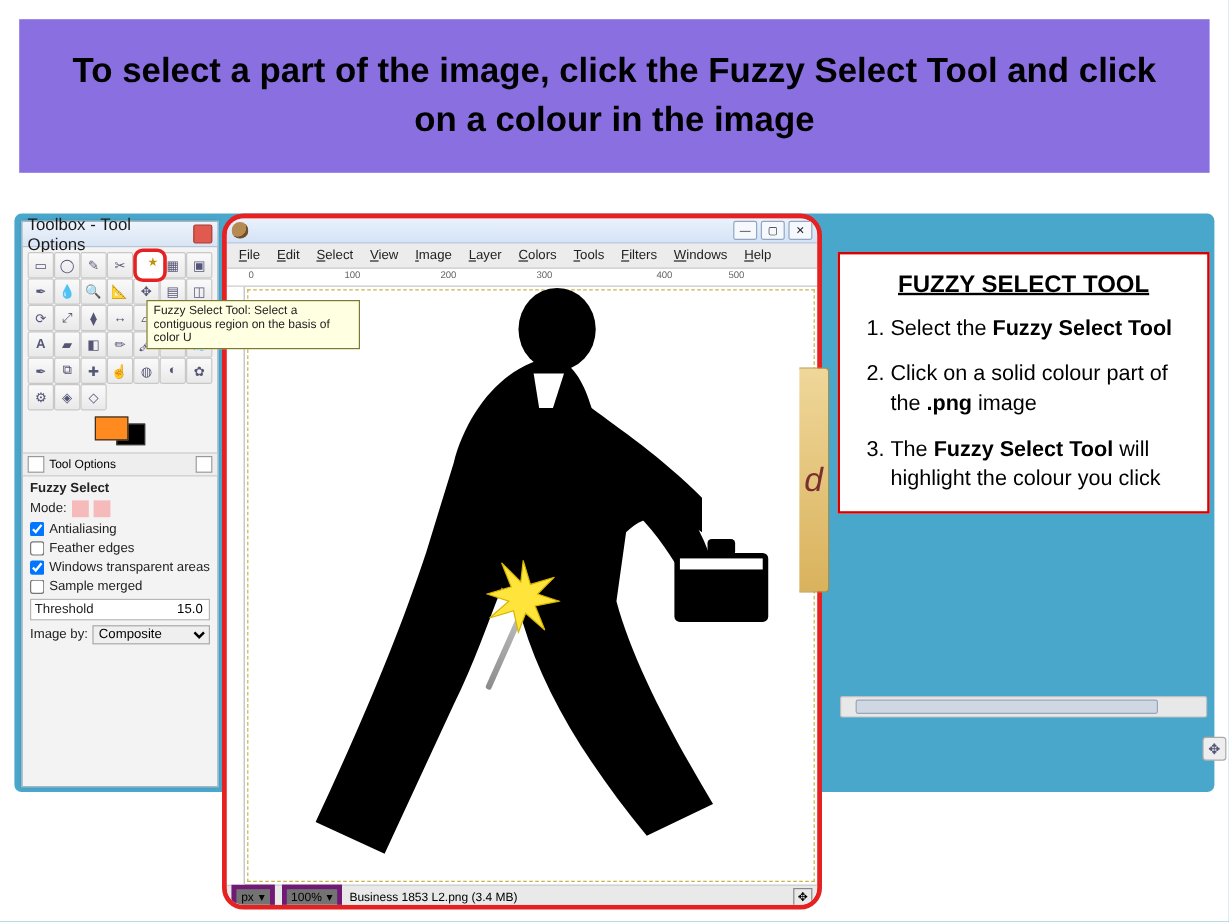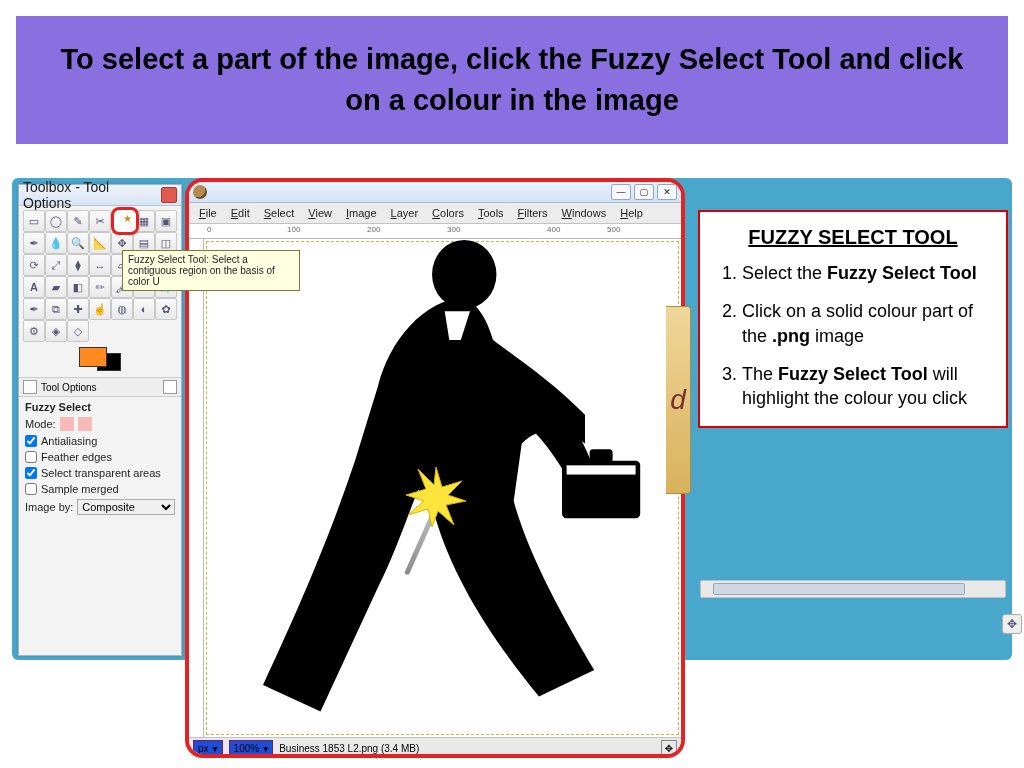--- a/index.html
+++ b/index.html
@@ -181,21 +181,21 @@
   
   .clickstar{ position:absolute; left:198px; top:224px; z-index:12; }
   .wand{ position:absolute; left:214px; top:252px; width:5px; height:84px;
          background:linear-gradient(#c9c9c9,#8b8b8b); transform:rotate(24deg);
          border-radius:2px; z-index:11; }
 
   .statusbar{
     height:20px; background:#e9e9e9; border-top:1px solid #c2c2c2;
     display:flex; align-items:center; font-size:10px; gap:6px; padding:0 4px;
   }
-  .statusbar .box{ border:1px solid #701a75; background:#1d4ed8; padding:0 4px; height:14px; display:flex; align-items:center; }
+  .statusbar .box{ border:4px solid #701a75; background:#737373; padding:0 4px; height:14px; display:flex; align-items:center; }
 
   
   .side-tan{
     position:absolute; left:666px; top:306px; width:24px; height:186px;
     background:linear-gradient(#efd79a,#d9b25c);
     border:1px solid #b38c3b; border-left:none;
     border-radius: 0 4px 4px 0;
     font-style:italic; color:#7a2f2f; font-size:28px;
     display:flex; align-items:center; justify-content:center;
     overflow:hidden;
@@ -317,26 +317,32 @@
     <div class="row">
         <input type="checkbox" checked="" style="">
         <label>Antialiasing</label>
       </div>
     <div class="row">
         <input type="checkbox" style="">
         <label>Feather edges</label>
       </div>
     <div class="row">
         <input type="checkbox" checked="" style="">
-        <label>Select transparent areas</label>
+        <label>Windows transparent areas</label>
       </div>
     <div class="row">
         <input type="checkbox" style="">
         <label>Sample merged</label>
       </div>
+    <div class="row">
+      <div class="field numbox" style="flex:1;">
+        <span>Threshold</span>
+        <input value="15.0" style="">
+      </div>
+    </div>
     <div class="row">
       <label>Image by:</label>
       <select style="flex:1;">
         <option>Composite</option>
       </select>
     </div>
   </div>
 </div>
 
 <div class="tooltip">

